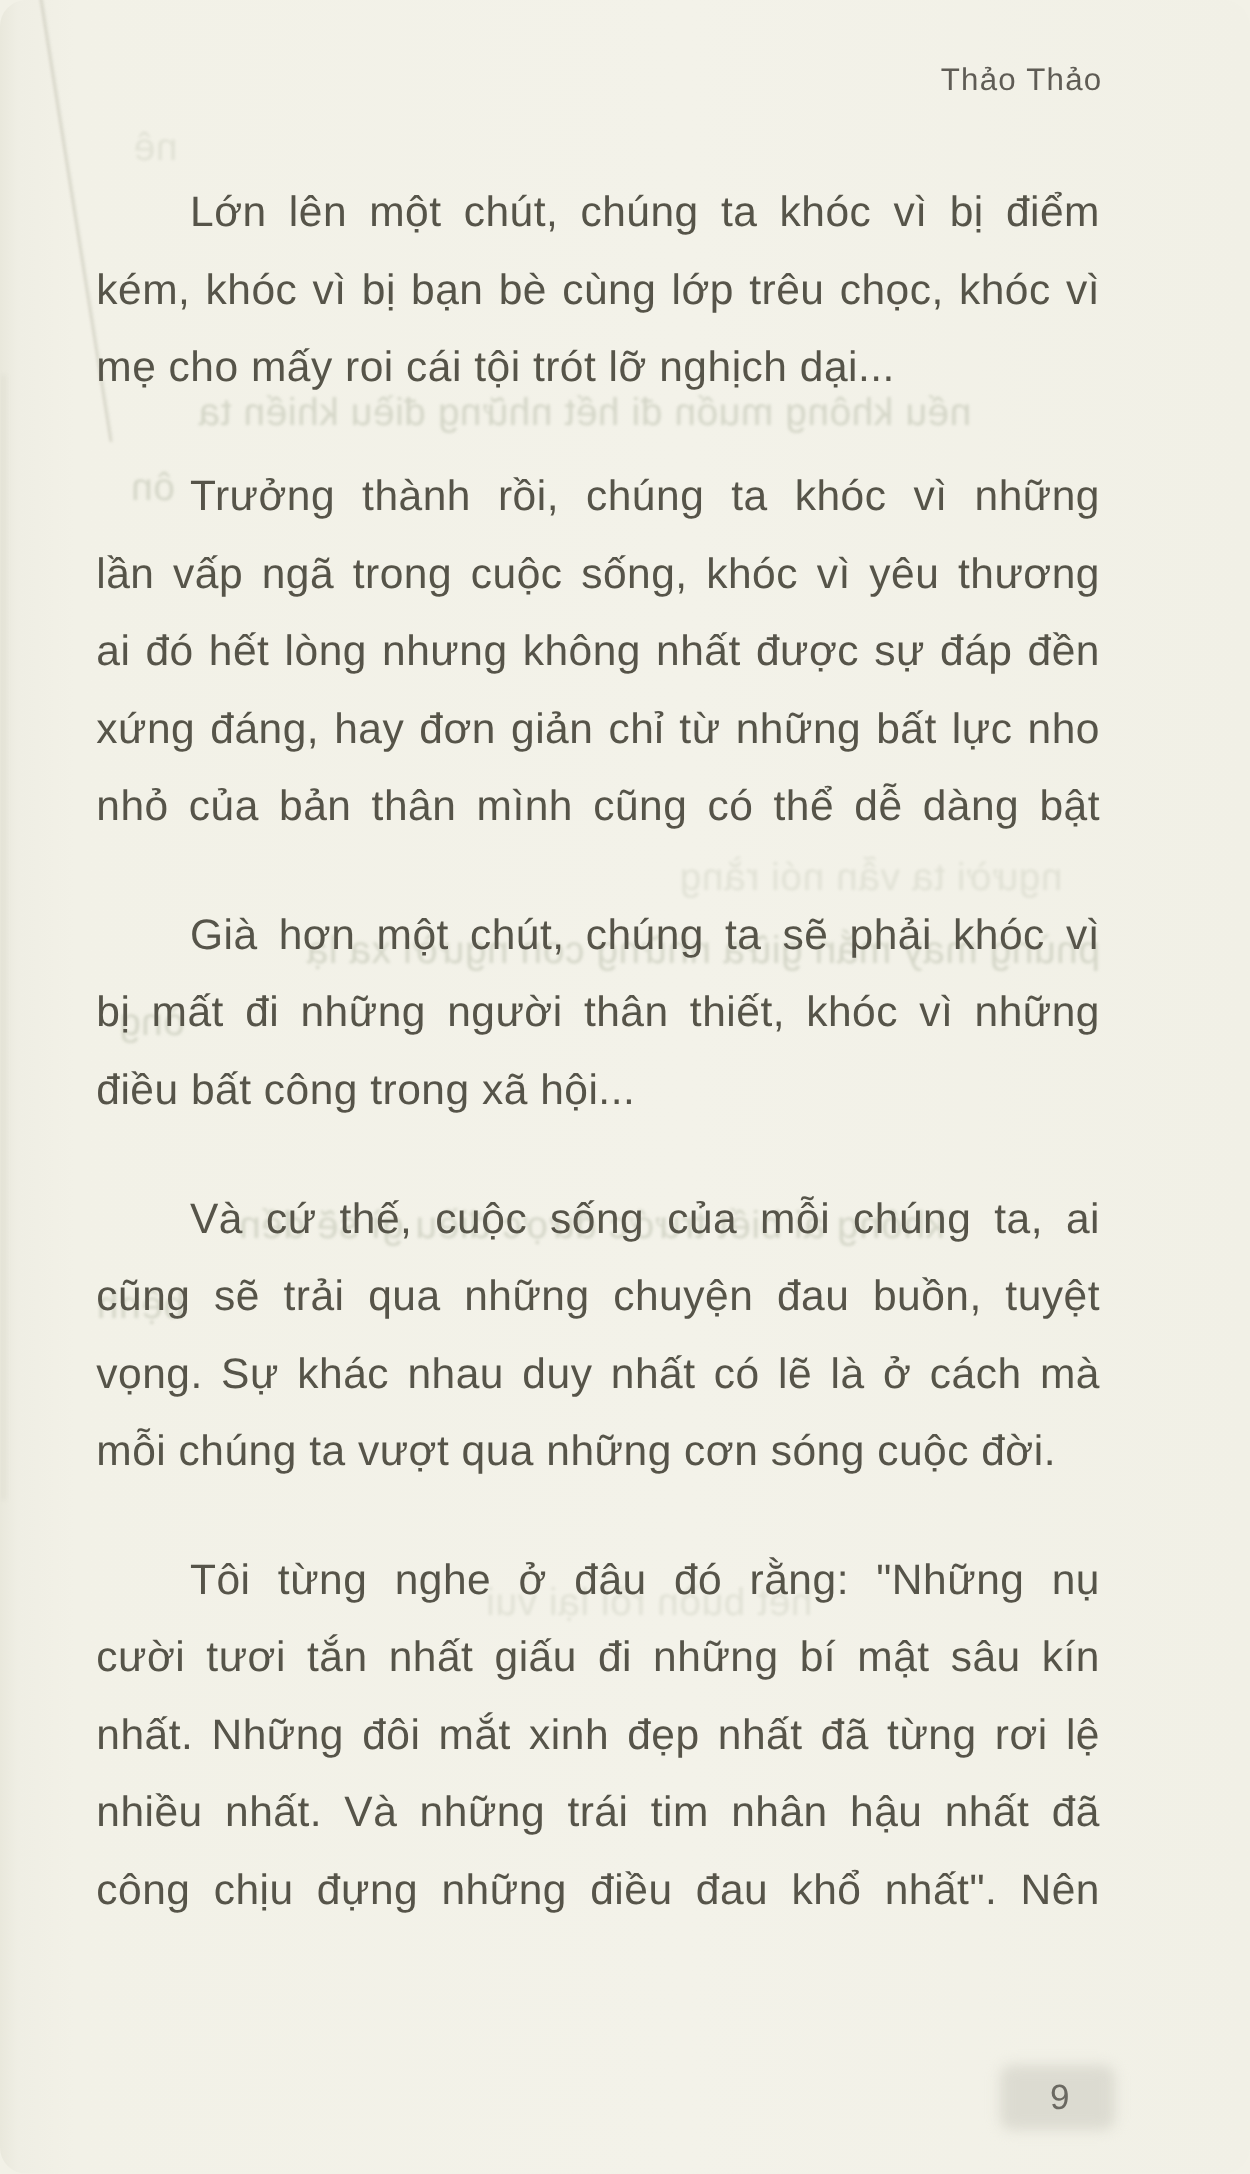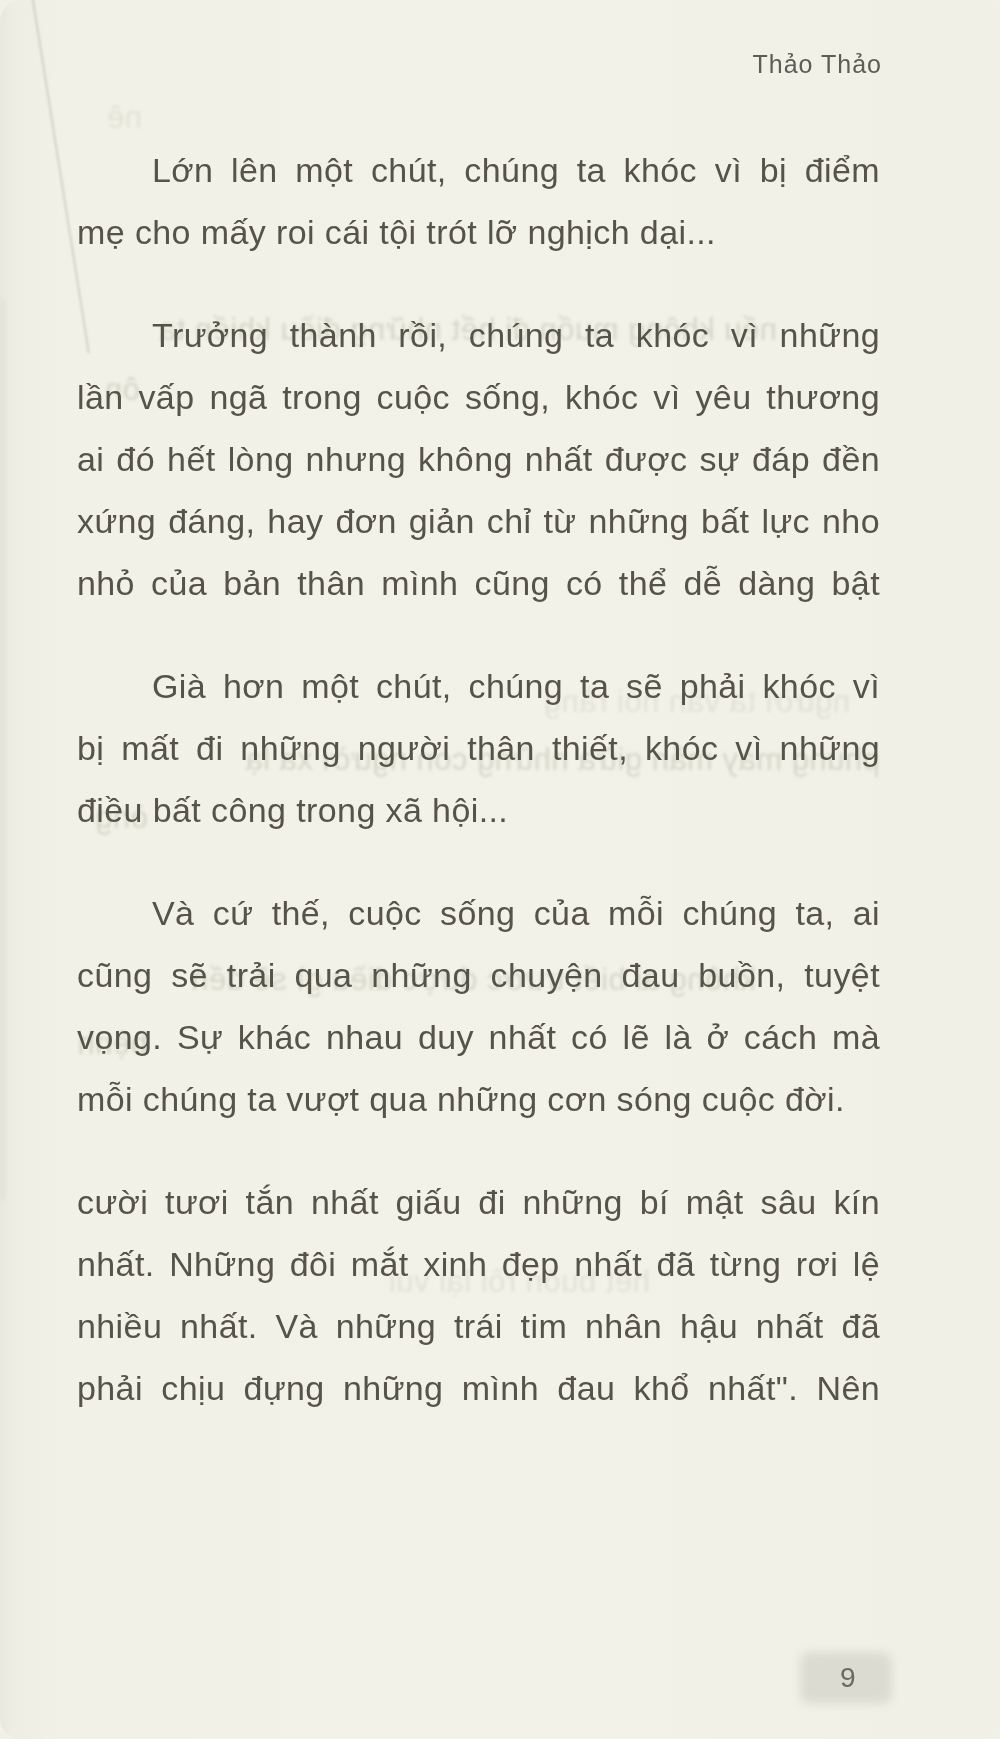--- a/index.html
+++ b/index.html
@@ -77,20 +77,21 @@
   <div class="ghost" style="left:76px;top:742px;width:804px;">phùng may mắn giữa những con người xa lạ</div>
   <div class="ghost" style="left:76px;top:800px;width:72px;">òng</div>
   <div class="ghost" style="left:76px;top:962px;width:680px;">không ai biết trước được điều gì sẽ đến</div>
   <div class="ghost" style="left:76px;top:1026px;width:72px;">bệnh</div>
   <div class="ghost faint" style="left:200px;top:1264px;width:450px;">hết buồn rồi lại vui</div>
 
   <div class="body-text">
 
     <div class="para">
       <div class="line first">Lớn lên một chút, chúng ta khóc vì bị điểm</div>
+      <div class="line">kém, khóc vì bị bạn bè cùng lớp trêu chọc, khóc vì</div>
       <div class="line endleft">mẹ cho mấy roi cái tội trót lỡ nghịch dại...</div>
     </div>
 
     <div class="para">
       <div class="line first">Trưởng thành rồi, chúng ta khóc vì những</div>
       <div class="line">lần vấp ngã trong cuộc sống, khóc vì yêu thương</div>
       <div class="line">ai đó hết lòng nhưng không nhất được sự đáp đền</div>
       <div class="line">xứng đáng, hay đơn giản chỉ từ những bất lực nho</div>
       <div class="line">nhỏ của bản thân mình cũng có thể dễ dàng bật</div>
     </div>
@@ -102,24 +103,25 @@
     </div>
 
     <div class="para">
       <div class="line first">Và cứ thế, cuộc sống của mỗi chúng ta, ai</div>
       <div class="line">cũng sẽ trải qua những chuyện đau buồn, tuyệt</div>
       <div class="line">vọng. Sự khác nhau duy nhất có lẽ là ở cách mà</div>
       <div class="line endleft">mỗi chúng ta vượt qua những cơn sóng cuộc đời.</div>
     </div>
 
     <div class="para">
+      <div class="line first">Tôi từng nghe ở đâu đó rằng: "Những nụ</div>
       <div class="line">cười tươi tắn nhất giấu đi những bí mật sâu kín</div>
       <div class="line">nhất. Những đôi mắt xinh đẹp nhất đã từng rơi lệ</div>
       <div class="line">nhiều nhất. Và những trái tim nhân hậu nhất đã</div>
-      <div class="line">phải chịu đựng những mình đau khổ nhất". Nên</div>
+      <div class="line">công chịu đựng những điều đau khổ nhất". Nên</div>
     </div>
 
   </div>
 
   <div class="pagenum-blob"></div>
   <div class="pagenum">9</div>
 
 </div>
 
 </body></html>

